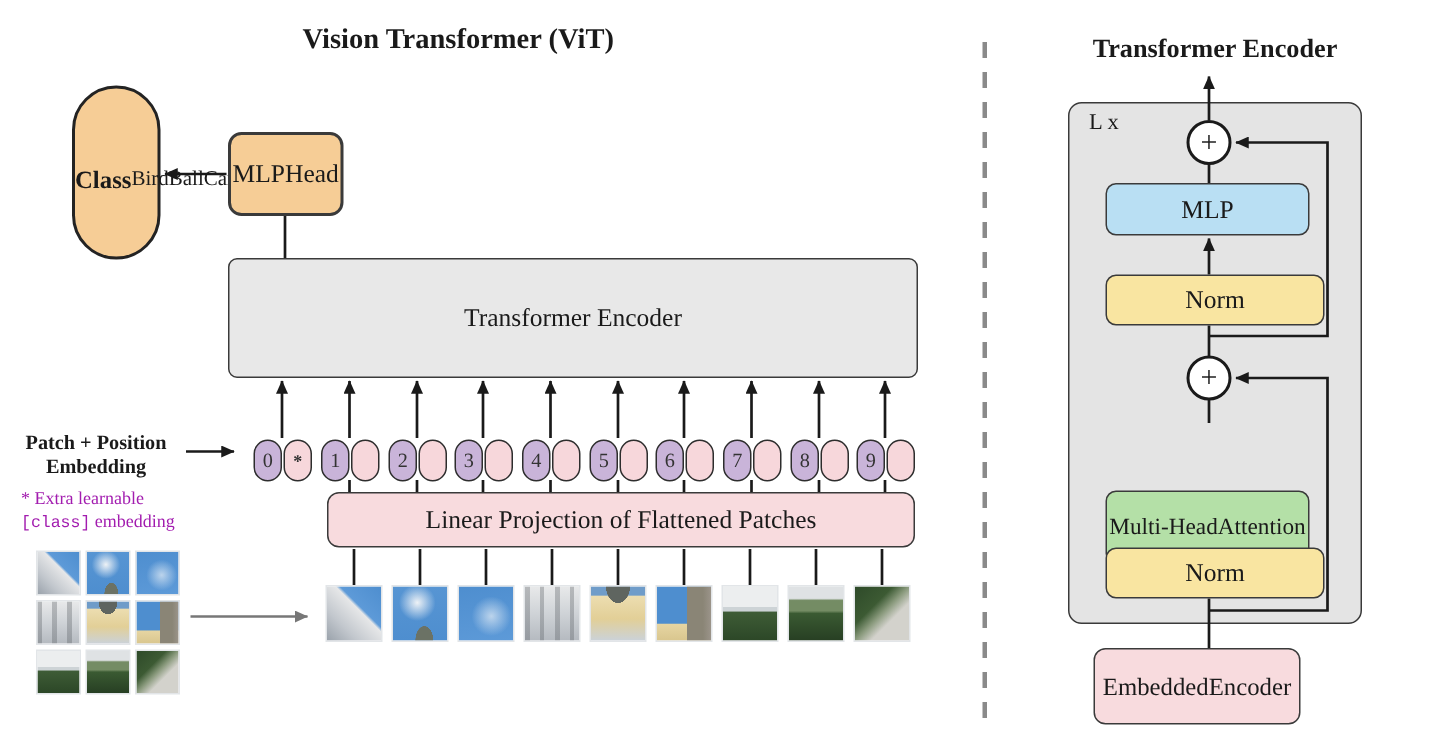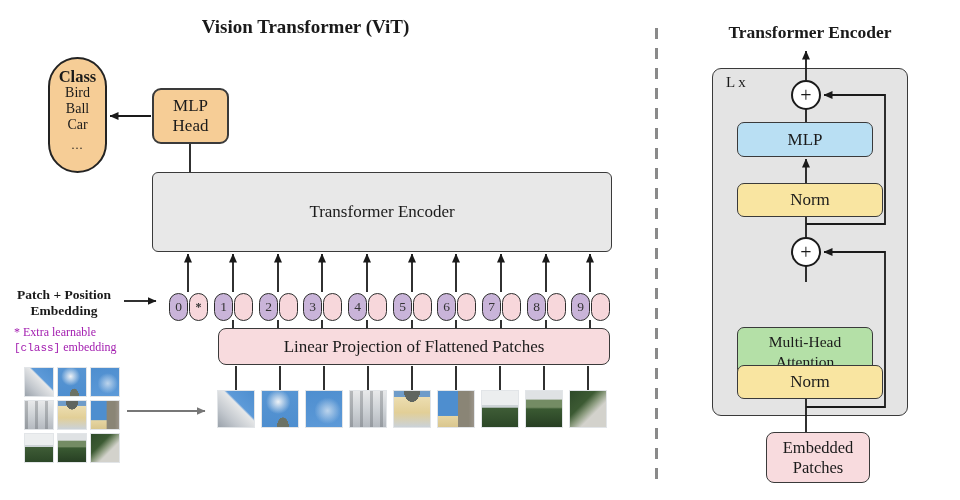--- a/index.html
+++ b/index.html
@@ -5,21 +5,21 @@
   html,body{margin:0;padding:0;}
   body{
     width:960px;height:500px;position:relative;background:#ffffff;
     font-family:"Liberation Serif", serif;color:#1a1a1a;overflow:hidden;
   }
   .abs{position:absolute;}
   
   .panel-title{font-weight:bold;font-size:19px;text-align:center;z-index:4;}
   
   .box{position:absolute;border:1.7px solid #3a3a3a;box-sizing:border-box;
-       display:flex;flex-direction:column;align-items:center;justify-content:center;
+       display:flex;flex-direction:row;align-items:center;justify-content:center;
        text-align:center;z-index:4;}
   .gray-big{background:#E8E8E8;border-radius:6px;font-size:17px;}
   .orange{background:#F6CD96;border-radius:9px;}
   .pinkbox{background:#F8DBDE;border-radius:8px;}
   
   .class-pill{left:48px;top:57px;width:59px;height:116px;border-radius:30px;
       background:#F6CD96;border:2.2px solid #232323;justify-content:flex-start;padding-top:9px;}
   .class-pill .hdr{font-weight:bold;font-size:16.5px;line-height:1.05;}
   .class-pill .itm{font-size:14px;line-height:1.12;}
   .class-pill .dots{font-size:12px;margin-top:6px;letter-spacing:1px;}
@@ -47,21 +47,21 @@
   .container{left:712px;top:68px;width:196px;height:348px;background:#E4E4E4;
      border:1.8px solid #3a3a3a;border-radius:9px;z-index:1;box-sizing:border-box;}
   .lx{left:726px;top:74px;font-size:15px;z-index:4;}
   .plus{position:absolute;width:30px;height:30px;border-radius:50%;background:#fff;
      border:2px solid #1a1a1a;box-sizing:border-box;z-index:4;display:flex;
      align-items:center;justify-content:center;font-size:20px;line-height:1;}
   .mlp-blue{left:737px;top:122px;width:136px;height:35px;background:#B9DFF3;border-radius:7px;font-size:17px;}
   .norm{width:146px;height:34px;background:#F9E5A1;border-radius:7px;font-size:17px;}
   .mha{left:737px;top:282px;width:136px;height:49px;background:#B4E0A7;border-radius:7px;
        font-size:15.5px;line-height:1.25;margin-top:45px;}
-  .embedded{left:766px;top:432px;width:104px;height:51px;font-size:16.5px;line-height:1.2;}
+  .embedded{left:729px;top:432px;width:138px;height:51px;font-size:16.5px;line-height:1.2;}
   svg.lines{position:absolute;left:0;top:0;z-index:3;pointer-events:none;}
 </style>
 </head>
 <body>
 
 <div class="abs panel-title" style="left:148px;top:16px;width:315px;">Vision Transformer (ViT)</div>
 
 <div class="box class-pill">
   <span class="hdr">Class</span>
   <span class="itm">Bird</span>
@@ -183,21 +183,21 @@
   <span>Multi-Head</span>
   <span>Attention</span>
 </div>
 
 <div class="box norm" style="left:737px;top:365px;">
   <span>Norm</span>
 </div>
 
 <div class="box pinkbox embedded">
   <span>Embedded</span>
-  <span>Patches</span>
+  <span>Encoder</span>
 </div>
 
 <svg class="lines" width="960" height="500">
   <defs>
     <marker id="ahb" markerWidth="9" markerHeight="8" refX="8.5" refY="4" orient="auto" markerUnits="userSpaceOnUse">
       <path d="M0,0 L9,4 L0,8 Z" fill="#1a1a1a"></path>
     </marker>
     <marker id="ahg" markerWidth="9" markerHeight="8" refX="8.5" refY="4" orient="auto" markerUnits="userSpaceOnUse">
       <path d="M0,0 L9,4 L0,8 Z" fill="#777777"></path>
     </marker>

